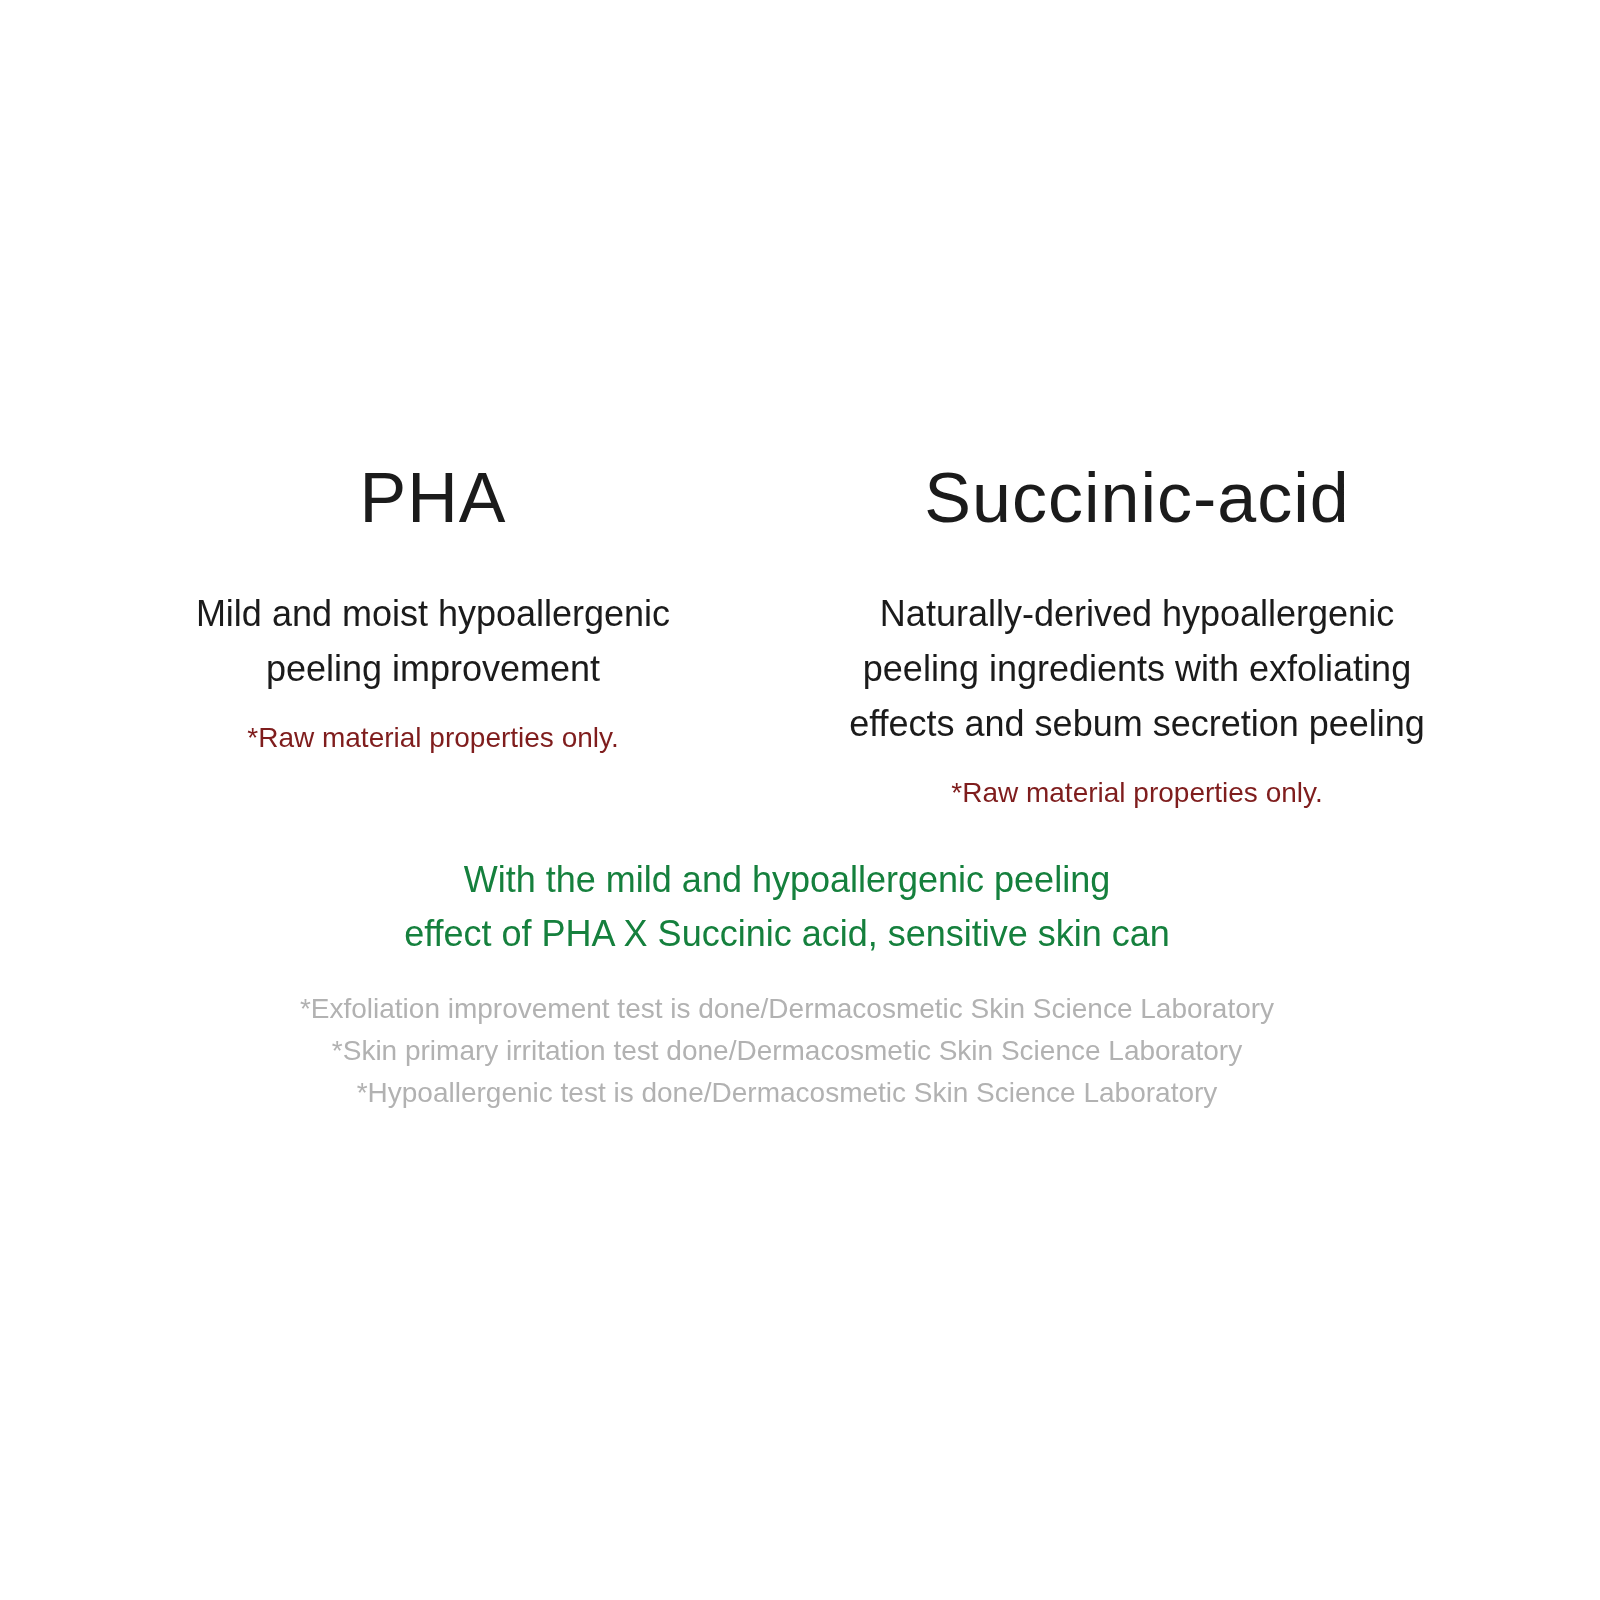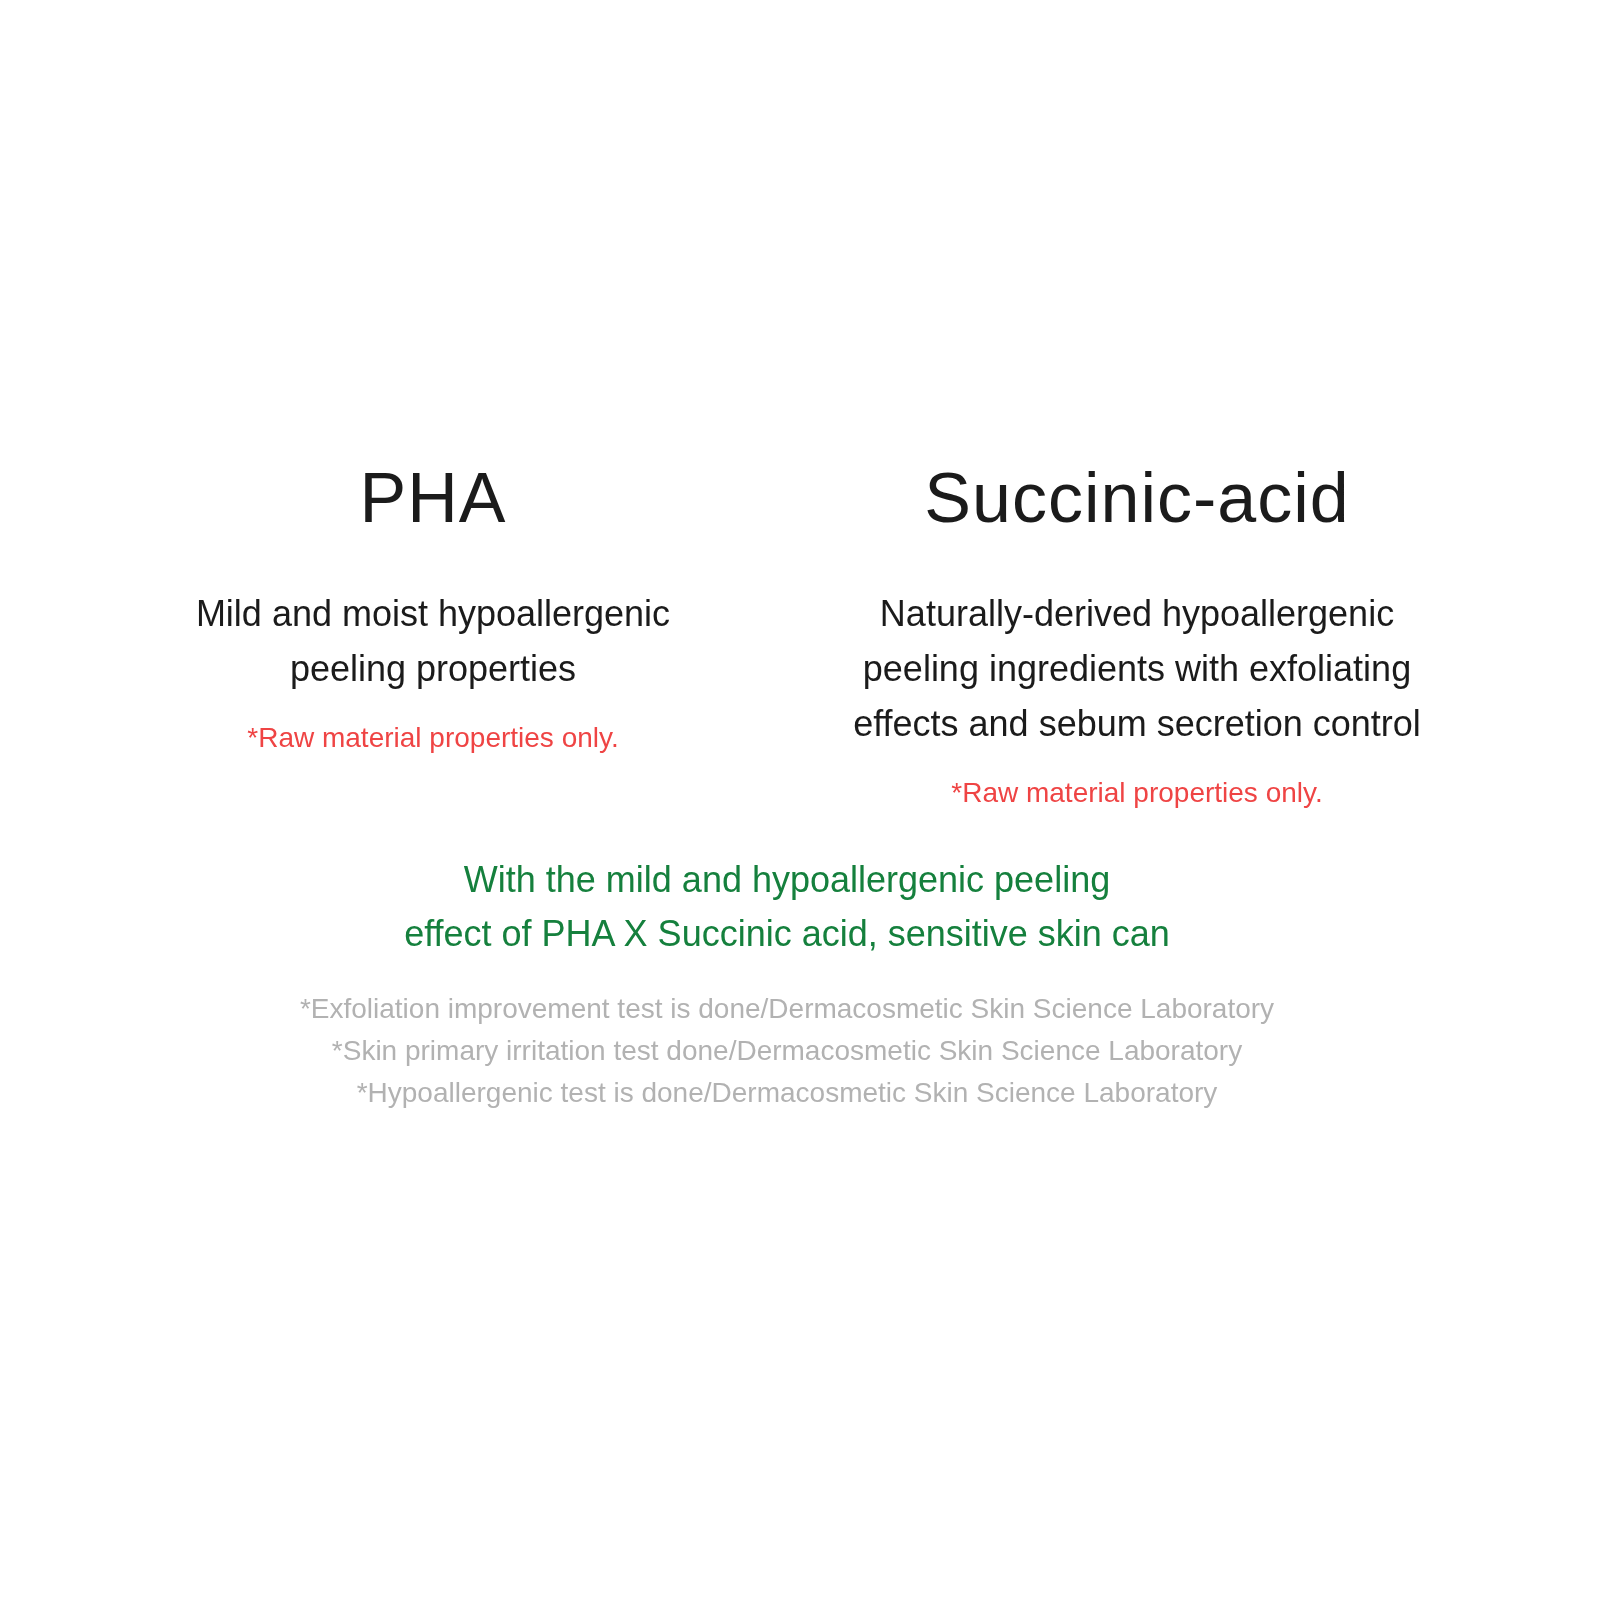--- a/index.html
+++ b/index.html
@@ -44,21 +44,21 @@
     color: #1b1b1b;
   }
   .col-description .line {
     display: block;
     white-space: nowrap;
   }
   .col-note {
     margin-top: 24px;
     font-size: 28px;
     line-height: 36px;
-    color: #ef4444;
+    color: #7f1d1d;
     white-space: nowrap;
   }
   .summary {
     position: absolute;
     top: 853px;
     left: 0;
     width: 1574px;
     text-align: center;
     font-size: 36px;
     line-height: 54px;
@@ -85,31 +85,31 @@
 </style>
 </head>
 <body>
 
 <div class="canvas">
 
   <section class="column column-left">
     <h1 class="col-heading">PHA</h1>
     <div class="col-description">
       <span class="line">Mild and moist hypoallergenic</span>
-      <span class="line">peeling properties</span>
+      <span class="line">peeling improvement</span>
     </div>
     <div class="col-note">*Raw material properties only.</div>
   </section>
 
   <section class="column column-right">
     <h1 class="col-heading">Succinic-acid</h1>
     <div class="col-description">
       <span class="line">Naturally-derived hypoallergenic</span>
       <span class="line">peeling ingredients with exfoliating</span>
-      <span class="line">effects and sebum secretion control</span>
+      <span class="line">effects and sebum secretion peeling</span>
     </div>
     <div class="col-note">*Raw material properties only.</div>
   </section>
 
   <section class="summary">
     <span class="line">With the mild and hypoallergenic peeling</span>
     <span class="line">effect of PHA X Succinic acid, sensitive skin can</span>
   </section>
 
   <section class="disclaimers">

